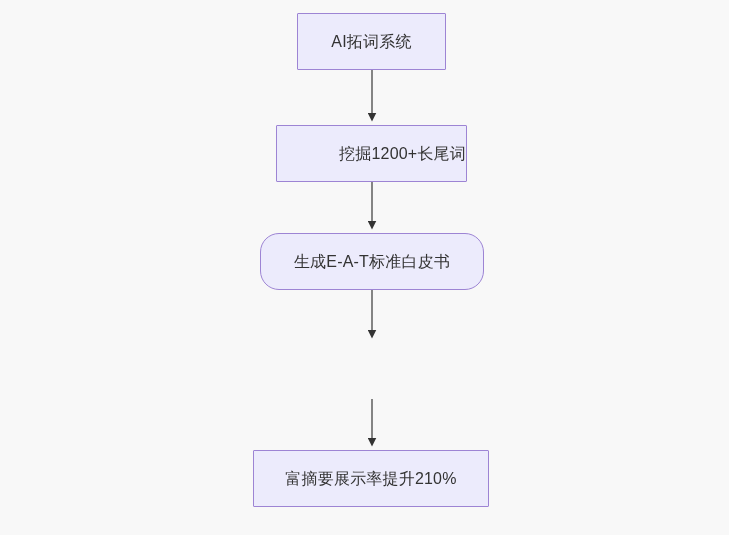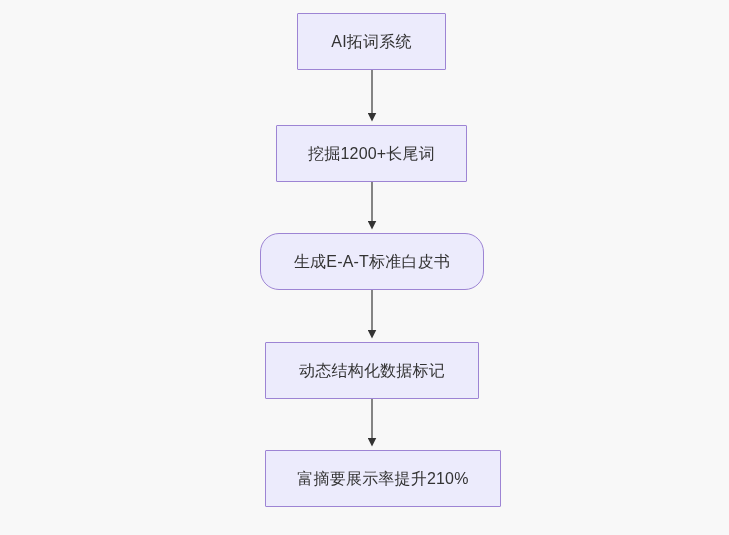--- a/index.html
+++ b/index.html
@@ -38,24 +38,24 @@
     font-size: 16px;
     line-height: 1.2;
     color: #333333;
     letter-spacing: 0.2px;
     white-space: nowrap;
     text-align: center;
   }
 
   
   #node-1 { left: 297px; top: 13px;  width: 149px; height: 57px; }
-  #node-2 { left: 276px; top: 125px; width: 191px; height: 57px; }
+  #node-2 { left: 276px; top: 125px; width: 191px; height: 57px; justify-content: flex-end; }
   #node-3 { left: 260px; top: 233px; width: 224px; height: 57px; border-radius: 19px; }
   #node-4 { left: 265px; top: 342px; width: 214px; height: 57px; }
-  #node-5 { left: 253px; top: 450px; width: 236px; height: 57px; margin-left: 12px; }
+  #node-5 { left: 253px; top: 450px; width: 236px; height: 57px; }
 
   .edge-layer {
     position: absolute;
     left: 0;
     top: 0;
     width: 729px;
     height: 535px;
     z-index: 1;
   }
 </style>
@@ -85,21 +85,18 @@
   </div>
 
   <div class="node" id="node-2">
     <span class="node-label">挖掘1200+长尾词</span>
   </div>
 
   <div class="node" id="node-3">
     <span class="node-label">生成E-A-T标准白皮书</span>
   </div>
 
-  <div class="node" id="node-4">
-    <span class="node-label">动态结构化数据标记</span>
-  </div>
 
   <div class="node" id="node-5">
     <span class="node-label">富摘要展示率提升210%</span>
   </div>
 
 </div>
 
 </body></html>

